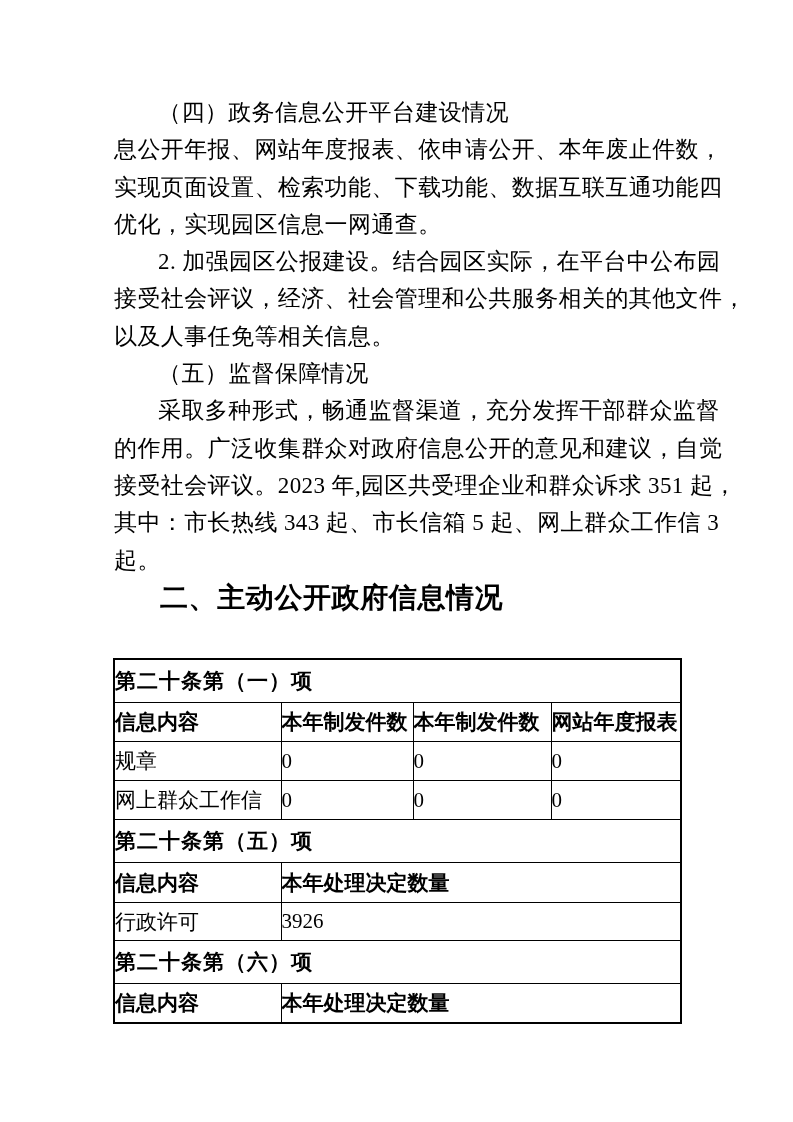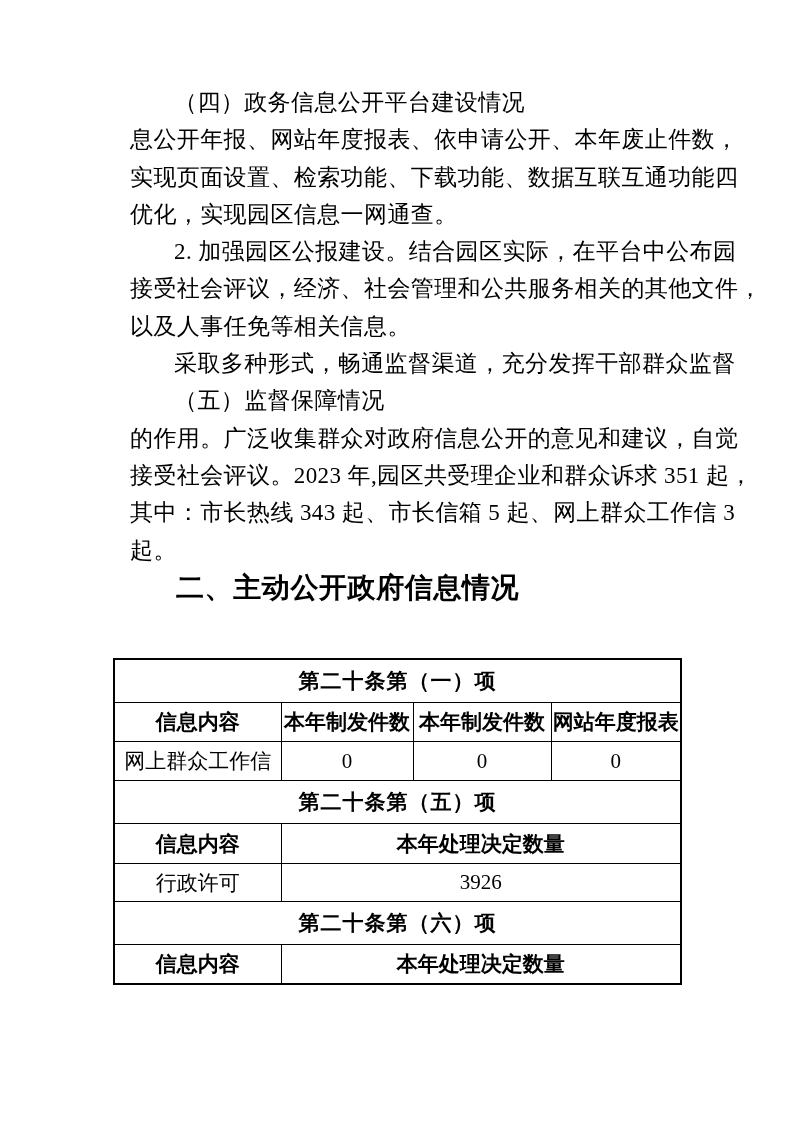--- a/index.html
+++ b/index.html
@@ -8,23 +8,22 @@
     width: 793px;
     height: 1122px;
     background: #ffffff;
     color: #000000;
     font-family: "Liberation Serif", "DejaVu Serif", serif;
     overflow: hidden;
   }
   .body-text {
     position: absolute;
     left: 114px;
-    top: 84px;
+    top: 94px;
     width: 566px;
-    margin-left: 16px;
   }
   .line {
     height: 37.3px;
     line-height: 37.3px;
     font-size: 23px;
     white-space: nowrap;
     letter-spacing: 0.4px;
   }
   .indent { padding-left: 44px; }
   .heading {
@@ -34,21 +33,21 @@
     padding-left: 46px;
     letter-spacing: 0.6px;
   }
   table.tbl {
     position: absolute;
     left: 113px;
     top: 658px;
     width: 567px;
     border-collapse: collapse;
     table-layout: fixed;
-    text-align: center;
+    text-align: left;
     border: 2px solid #000000;
   }
   table.tbl td {
     border: 1px solid #000000;
     padding: 0;
     font-size: 21px;
     vertical-align: middle;
     overflow: hidden;
   }
   .sec-title, .th {
@@ -68,22 +67,22 @@
 <div class="page">
 
   <div class="body-text">
     <div class="line indent">（四）政务信息公开平台建设情况</div>
     <div class="line">息公开年报、网站年度报表、依申请公开、本年废止件数，</div>
     <div class="line">实现页面设置、检索功能、下载功能、数据互联互通功能四</div>
     <div class="line">优化，实现园区信息一网通查。</div>
     <div class="line indent">2. 加强园区公报建设。结合园区实际，在平台中公布园</div>
     <div class="line">接受社会评议，经济、社会管理和公共服务相关的其他文件，</div>
     <div class="line">以及人事任免等相关信息。</div>
+    <div class="line indent">（五）监督保障情况</div>
     <div class="line indent">采取多种形式，畅通监督渠道，充分发挥干部群众监督</div>
-    <div class="line indent">（五）监督保障情况</div>
     <div class="line">的作用。广泛收集群众对政府信息公开的意见和建议，自觉</div>
     <div class="line">接受社会评议。2023 年,园区共受理企业和群众诉求 351 起，</div>
     <div class="line">其中：市长热线 343 起、市长信箱 5 起、网上群众工作信 3</div>
     <div class="line">起。</div>
     <div class="line heading">二、主动公开政府信息情况</div>
   </div>
 
   <table class="tbl">
     <colgroup>
       <col style="width:167px">
@@ -94,20 +93,26 @@
 
     <tbody>
         <tr class="h42">
       <td colspan="4" class="sec-title">第二十条第（一）项</td>
     </tr>
     <tr class="h38">
       <td class="th">信息内容</td>
       <td class="th">本年制发件数</td>
       <td class="th">本年制发件数</td>
       <td class="th">网站年度报表</td>
+    </tr>
+    <tr class="h38">
+      <td>规章</td>
+      <td>0</td>
+      <td>0</td>
+      <td>0</td>
     </tr>
     <tr class="h38">
       <td>网上群众工作信</td>
       <td>0</td>
       <td>0</td>
       <td>0</td>
     </tr>
 
     <tr class="h42">
       <td colspan="4" class="sec-title">第二十条第（五）项</td>

